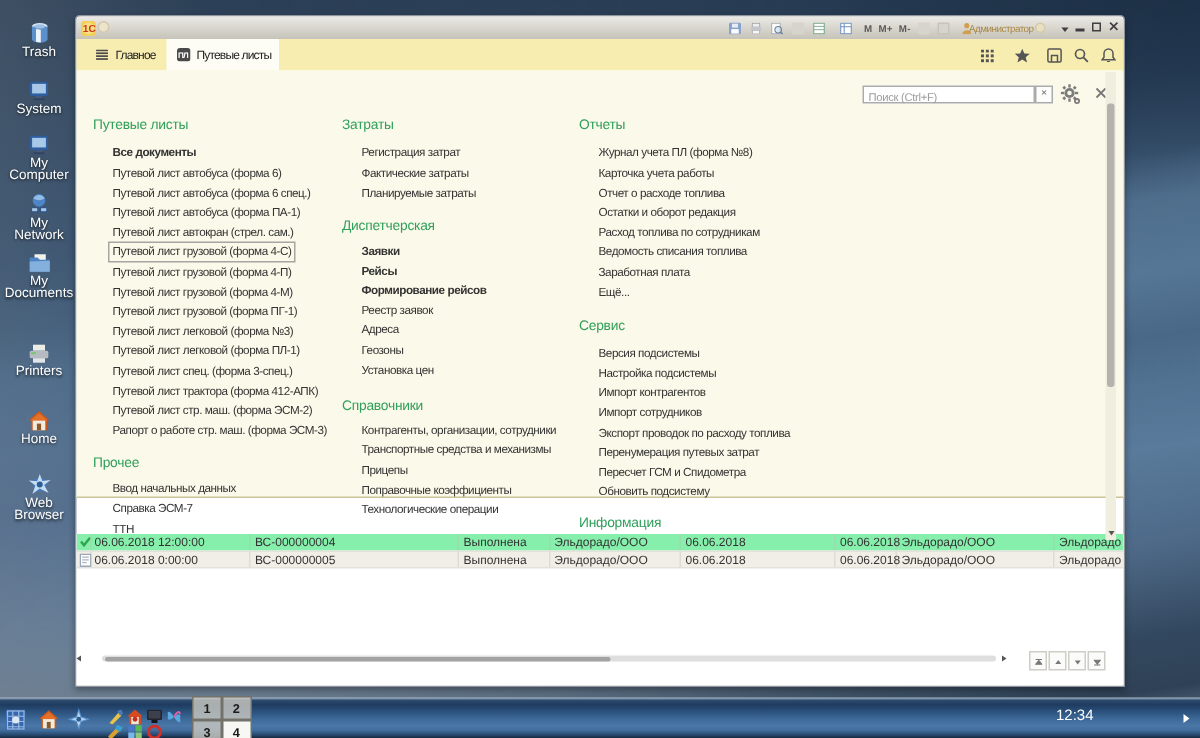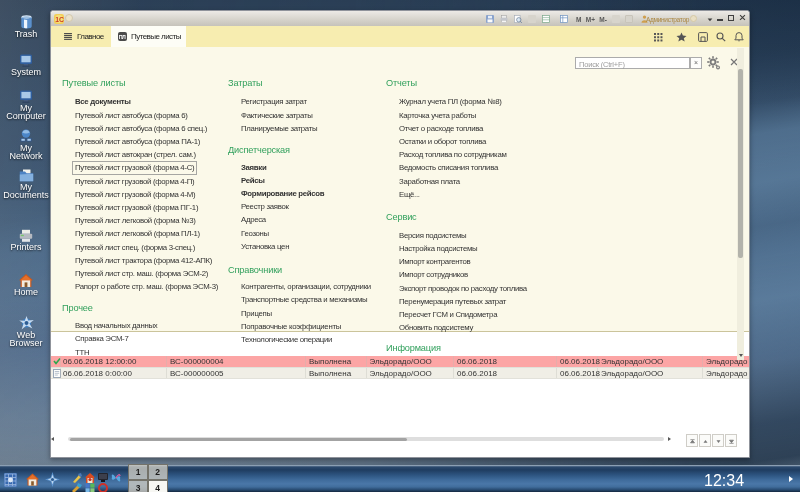--- a/index.html
+++ b/index.html
@@ -32,21 +32,21 @@
 #tbl{position:absolute;left:0;top:345px;width:698px;height:101px;background:#fff;overflow:hidden}
 .trow{position:absolute;left:0;width:698px;font-size:8px;color:#333;white-space:nowrap}
 .trow span{position:absolute;top:1.5px}
 #vsb{position:absolute;left:686px;top:37px;width:7px;height:312px;background:#f0eede}
 #vthumb{position:absolute;left:687px;width:5px;background:#b3b3ab;border-radius:2px}
 #hsb{position:absolute;left:17px;top:426px;width:596px;height:4px;background:#dedede;border-radius:2px}
 #hthumb{position:absolute;left:19px;top:426.5px;width:337px;height:3px;background:#a3a3a3;border-radius:2px}
 .navb{position:absolute;top:423px;width:12px;height:13px;border:1px solid #cfcdc7;background:#fbfbf9}
 .navb svg{display:block;margin:4px auto}
 #taskbar{position:absolute;left:0;top:465px;width:800px;height:27px;background:linear-gradient(#aebdcb 0%,#2c4a6e 7%,#1f3c60 18%,#2d5480 37%,#3f6b9b 55%,#4a77a8 70%,#416d9c 81%,#274a70 92%,#14273e 100%)}
-#clock{position:absolute;left:704px;top:7px;color:#fff;font-size:16px}
+#clock{position:absolute;left:704px;top:7px;color:#fff;font-size:10px}
 .pgc{position:absolute;width:20px;height:16px;border:1px solid #73726a;font-size:8.5px;color:#1a1a1a;text-align:center;line-height:14px;font-weight:bold}
 </style></head>
 <body>
 <div id="rays"></div>
 <div class="dicon" style="left:0;top:15px"><svg width="13" height="14" viewBox="0 0 13 14">
       <ellipse cx="6.5" cy="2.6" rx="5.2" ry="2.3" fill="#d8e6f4"></ellipse>
       <path d="M1.3 2.6 h10.4 v8.6 a5.2 2.2 0 0 1 -10.4 0 z" fill="#5b90cc"></path>
       <path d="M4 4.4 v8.4 a8 8 0 0 0 3.2 .5 l0 -8.4 z" fill="#eef4fb"></path>
       <ellipse cx="6.5" cy="2.6" rx="3.4" ry="1.4" fill="#9fc0e2"></ellipse>
     </svg>Trash</div>
@@ -182,21 +182,21 @@
 <svg class="abs" style="left:665px;top:6px" width="10" height="10" viewBox="0 0 10 10">
         <circle cx="4" cy="4" r="3" fill="none" stroke="#555" stroke-width="1.1"></circle>
         <line x1="6.3" y1="6.3" x2="9.2" y2="9.2" stroke="#555" stroke-width="1.2"></line>
       </svg>
 <svg class="abs" style="left:683px;top:6px" width="10" height="10" viewBox="0 0 10 10">
         <path d="M5 0.6 a3 3 0 0 1 3 3 v2.6 l1.2 1.6 H0.8 L2 6.2 V3.6 a3 3 0 0 1 3 -3 z" fill="none" stroke="#555" stroke-width="1"></path>
         <path d="M3.8 8.6 a1.3 1.3 0 0 0 2.4 0" fill="#555"></path>
       </svg>
   </div>
   <div id="tbl">
-<div class="trow" style="top:-0.5px;height:11.5px;background:#fca5a5">
+<div class="trow" style="top:-0.5px;height:11.5px;background:#86efac">
         <svg style="position:absolute;left:2px;top:1px" width="8" height="8" viewBox="0 0 8 8">
           <path d="M1 4 L3 6.5 L7 1.5" stroke="#2da84e" stroke-width="1.6" fill="none"></path>
         </svg>
         <i style="position:absolute;left:8.5px;top:0;bottom:0;width:1px;background:rgba(190,190,180,.35)"></i>
         <i style="position:absolute;left:115px;top:0;bottom:0;width:1px;background:rgba(190,190,180,.35)"></i>
         <i style="position:absolute;left:254px;top:0;bottom:0;width:1px;background:rgba(190,190,180,.35)"></i>
         <i style="position:absolute;left:314.5px;top:0;bottom:0;width:1px;background:rgba(190,190,180,.35)"></i>
         <i style="position:absolute;left:402px;top:0;bottom:0;width:1px;background:rgba(190,190,180,.35)"></i>
         <i style="position:absolute;left:505px;top:0;bottom:0;width:1px;background:rgba(190,190,180,.35)"></i>
         <i style="position:absolute;left:546px;top:0;bottom:0;width:1px;background:rgba(190,190,180,.35)"></i>
@@ -298,21 +298,21 @@
 <div class="hdr" style="left:177.0px;top:218.7px">Справочники</div>
 <div class="it" style="left:190.0px;top:236.1px">Контрагенты, организации, сотрудники</div>
 <div class="it" style="left:190.0px;top:249.3px">Транспортные средства и механизмы</div>
 <div class="it" style="left:190.0px;top:262.5px">Прицепы</div>
 <div class="it" style="left:190.0px;top:275.7px">Поправочные коэффициенты</div>
 <div class="it" style="left:190.0px;top:288.9px">Технологические операции</div>
 <div class="hdr" style="left:335.0px;top:31.6px">Отчеты</div>
 <div class="it" style="left:348.0px;top:51.4px">Журнал учета ПЛ (форма №8)</div>
 <div class="it" style="left:348.0px;top:64.6px">Карточка учета работы</div>
 <div class="it" style="left:348.0px;top:77.8px">Отчет о расходе топлива</div>
-<div class="it" style="left:348.0px;top:91.0px">Остатки и оборот топлива</div>
+<div class="it" style="left:348.0px;top:91.0px">Остатки и оборот редакция</div>
 <div class="it" style="left:348.0px;top:104.2px">Расход топлива по сотрудникам</div>
 <div class="it" style="left:348.0px;top:117.4px">Ведомость списания топлива</div>
 <div class="it" style="left:348.0px;top:130.6px">Заработная плата</div>
 <div class="it" style="left:348.0px;top:143.8px">Ещё...</div>
 <div class="hdr" style="left:335.0px;top:165.6px">Сервис</div>
 <div class="it" style="left:348.0px;top:184.7px">Версия подсистемы</div>
 <div class="it" style="left:348.0px;top:197.9px">Настройка подсистемы</div>
 <div class="it" style="left:348.0px;top:211.1px">Импорт контрагентов</div>
 <div class="it" style="left:348.0px;top:224.3px">Импорт сотрудников</div>
 <div class="it" style="left:348.0px;top:237.5px">Экспорт проводок по расходу топлива</div>

